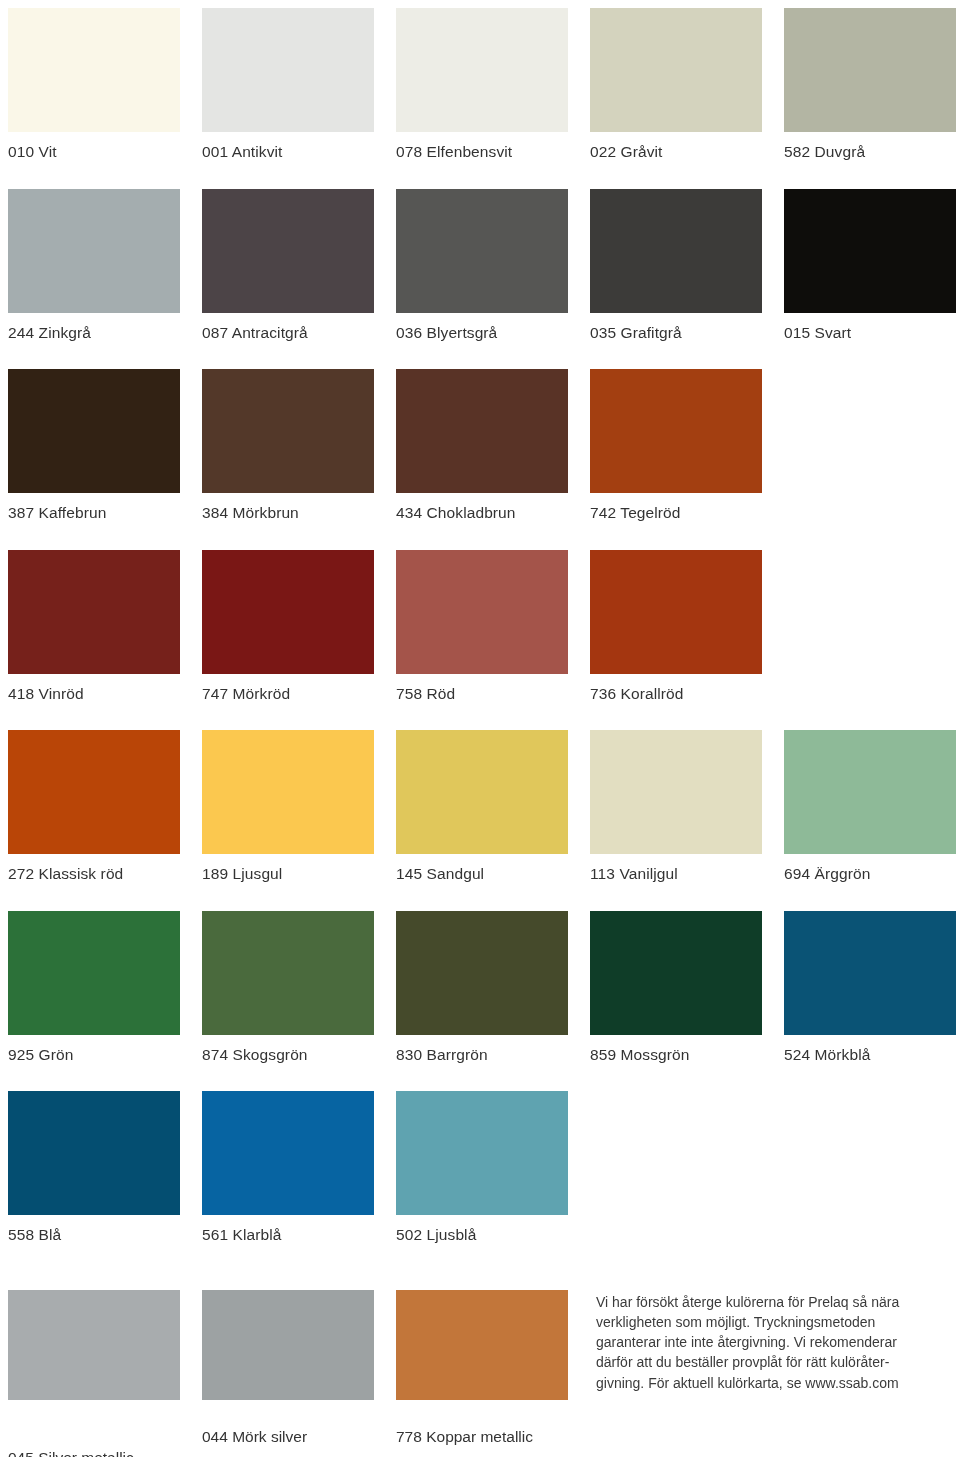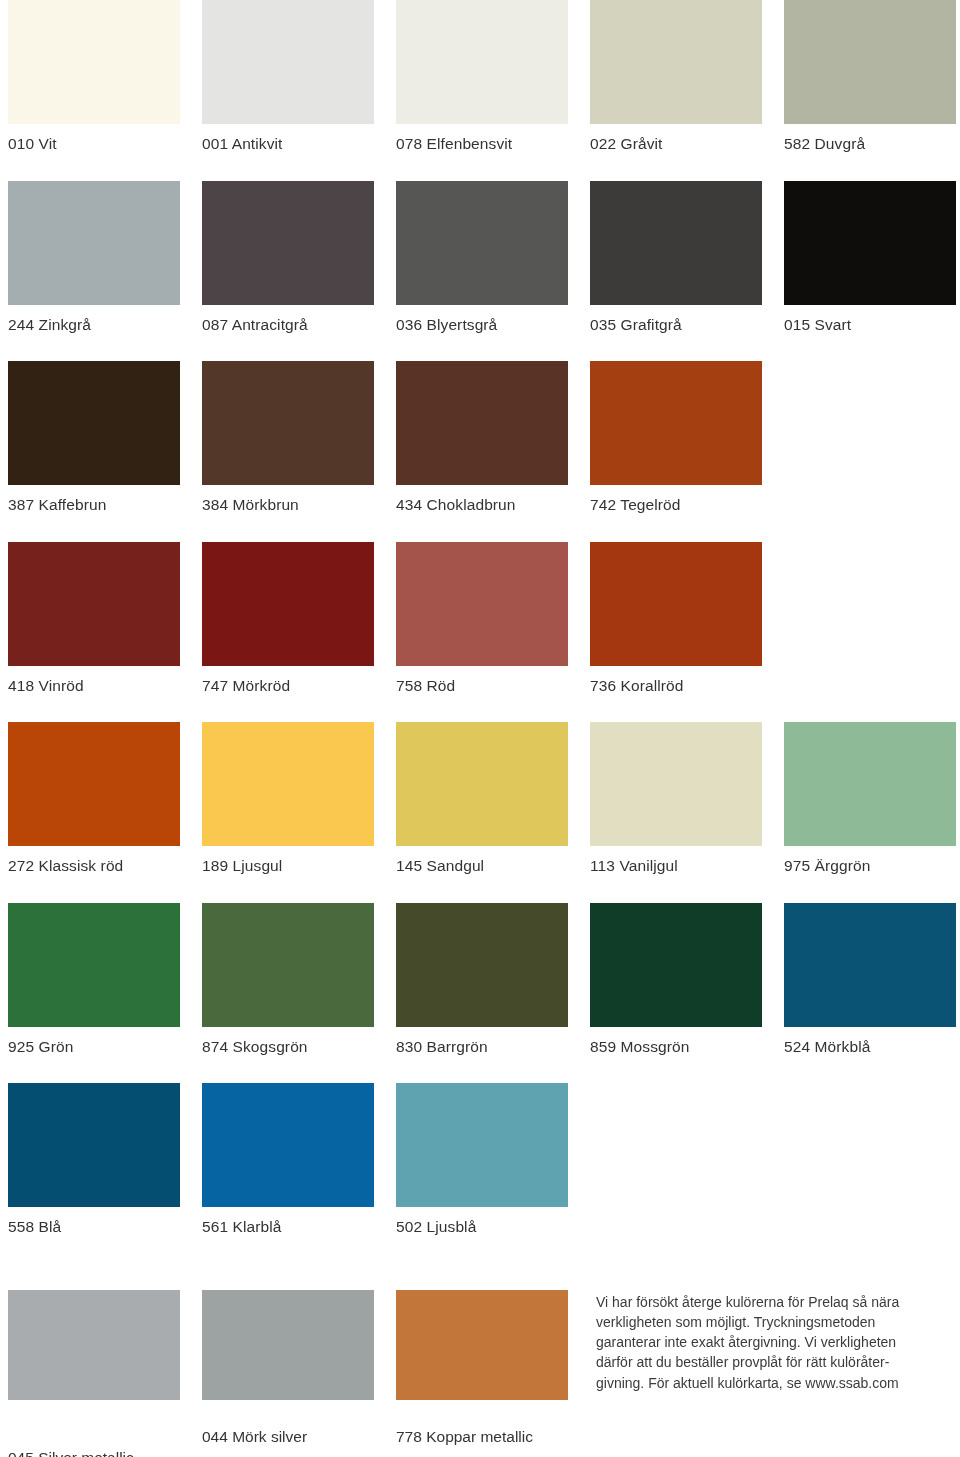--- a/index.html
+++ b/index.html
@@ -22,21 +22,21 @@
     left: 0;
     top: 0;
     width: 960px;
     height: 1457px;
   }
 
   
   .grid {
     position: absolute;
     left: 8px;
-    top: 0;
+    top: 8px;
     width: 946px;
   }
 
   .row {
     display: flex;
     gap: 22px;
     margin-bottom: 0;
   }
 
   .cell {
@@ -201,21 +201,21 @@
         <div class="cell">
           <span class="swatch" style="background: rgb(224, 199, 91);"></span>
           <div class="label">145 Sandgul</div>
         </div>
         <div class="cell">
           <span class="swatch" style="background: rgb(226, 222, 193);"></span>
           <div class="label">113 Vaniljgul</div>
         </div>
         <div class="cell">
           <span class="swatch" style="background: rgb(142, 186, 152);"></span>
-          <div class="label">975 Ärggrön</div>
+          <div class="label">694 Ärggrön</div>
         </div>
       </div>
       <div class="rowgap"></div>
       <div class="row">
         <div class="cell">
           <span class="swatch" style="background: rgb(44, 113, 57);"></span>
           <div class="label">925 Grön</div>
         </div>
         <div class="cell">
           <span class="swatch" style="background: rgb(74, 106, 61);"></span>
@@ -260,19 +260,19 @@
         <span class="metal-swatch metal" style="background: rgb(157, 162, 163);"></span>
         <div class="metal-label pad-b">044 Mörk silver</div>
       </div>
       <div class="metal-cell">
         <span class="metal-swatch metal" style="background: rgb(194, 118, 58);"></span>
         <div class="metal-label pad-b">778 Koppar metallic</div>
       </div>
       <div class="note">
           <div>Vi har försökt återge kulörerna för Prelaq så nära</div>
           <div>verkligheten som möjligt. Tryckningsmetoden</div>
-          <div>garanterar inte exakt återgivning. Vi verkligheten</div>
+          <div>garanterar inte inte återgivning. Vi rekomenderar</div>
           <div>därför att du beställer provplåt för rätt kulöråter-</div>
           <div>givning. För aktuell kulörkarta, se www.ssab.com</div>
         </div>
     </div>
   </div>
 </div>
 
 </body></html>

